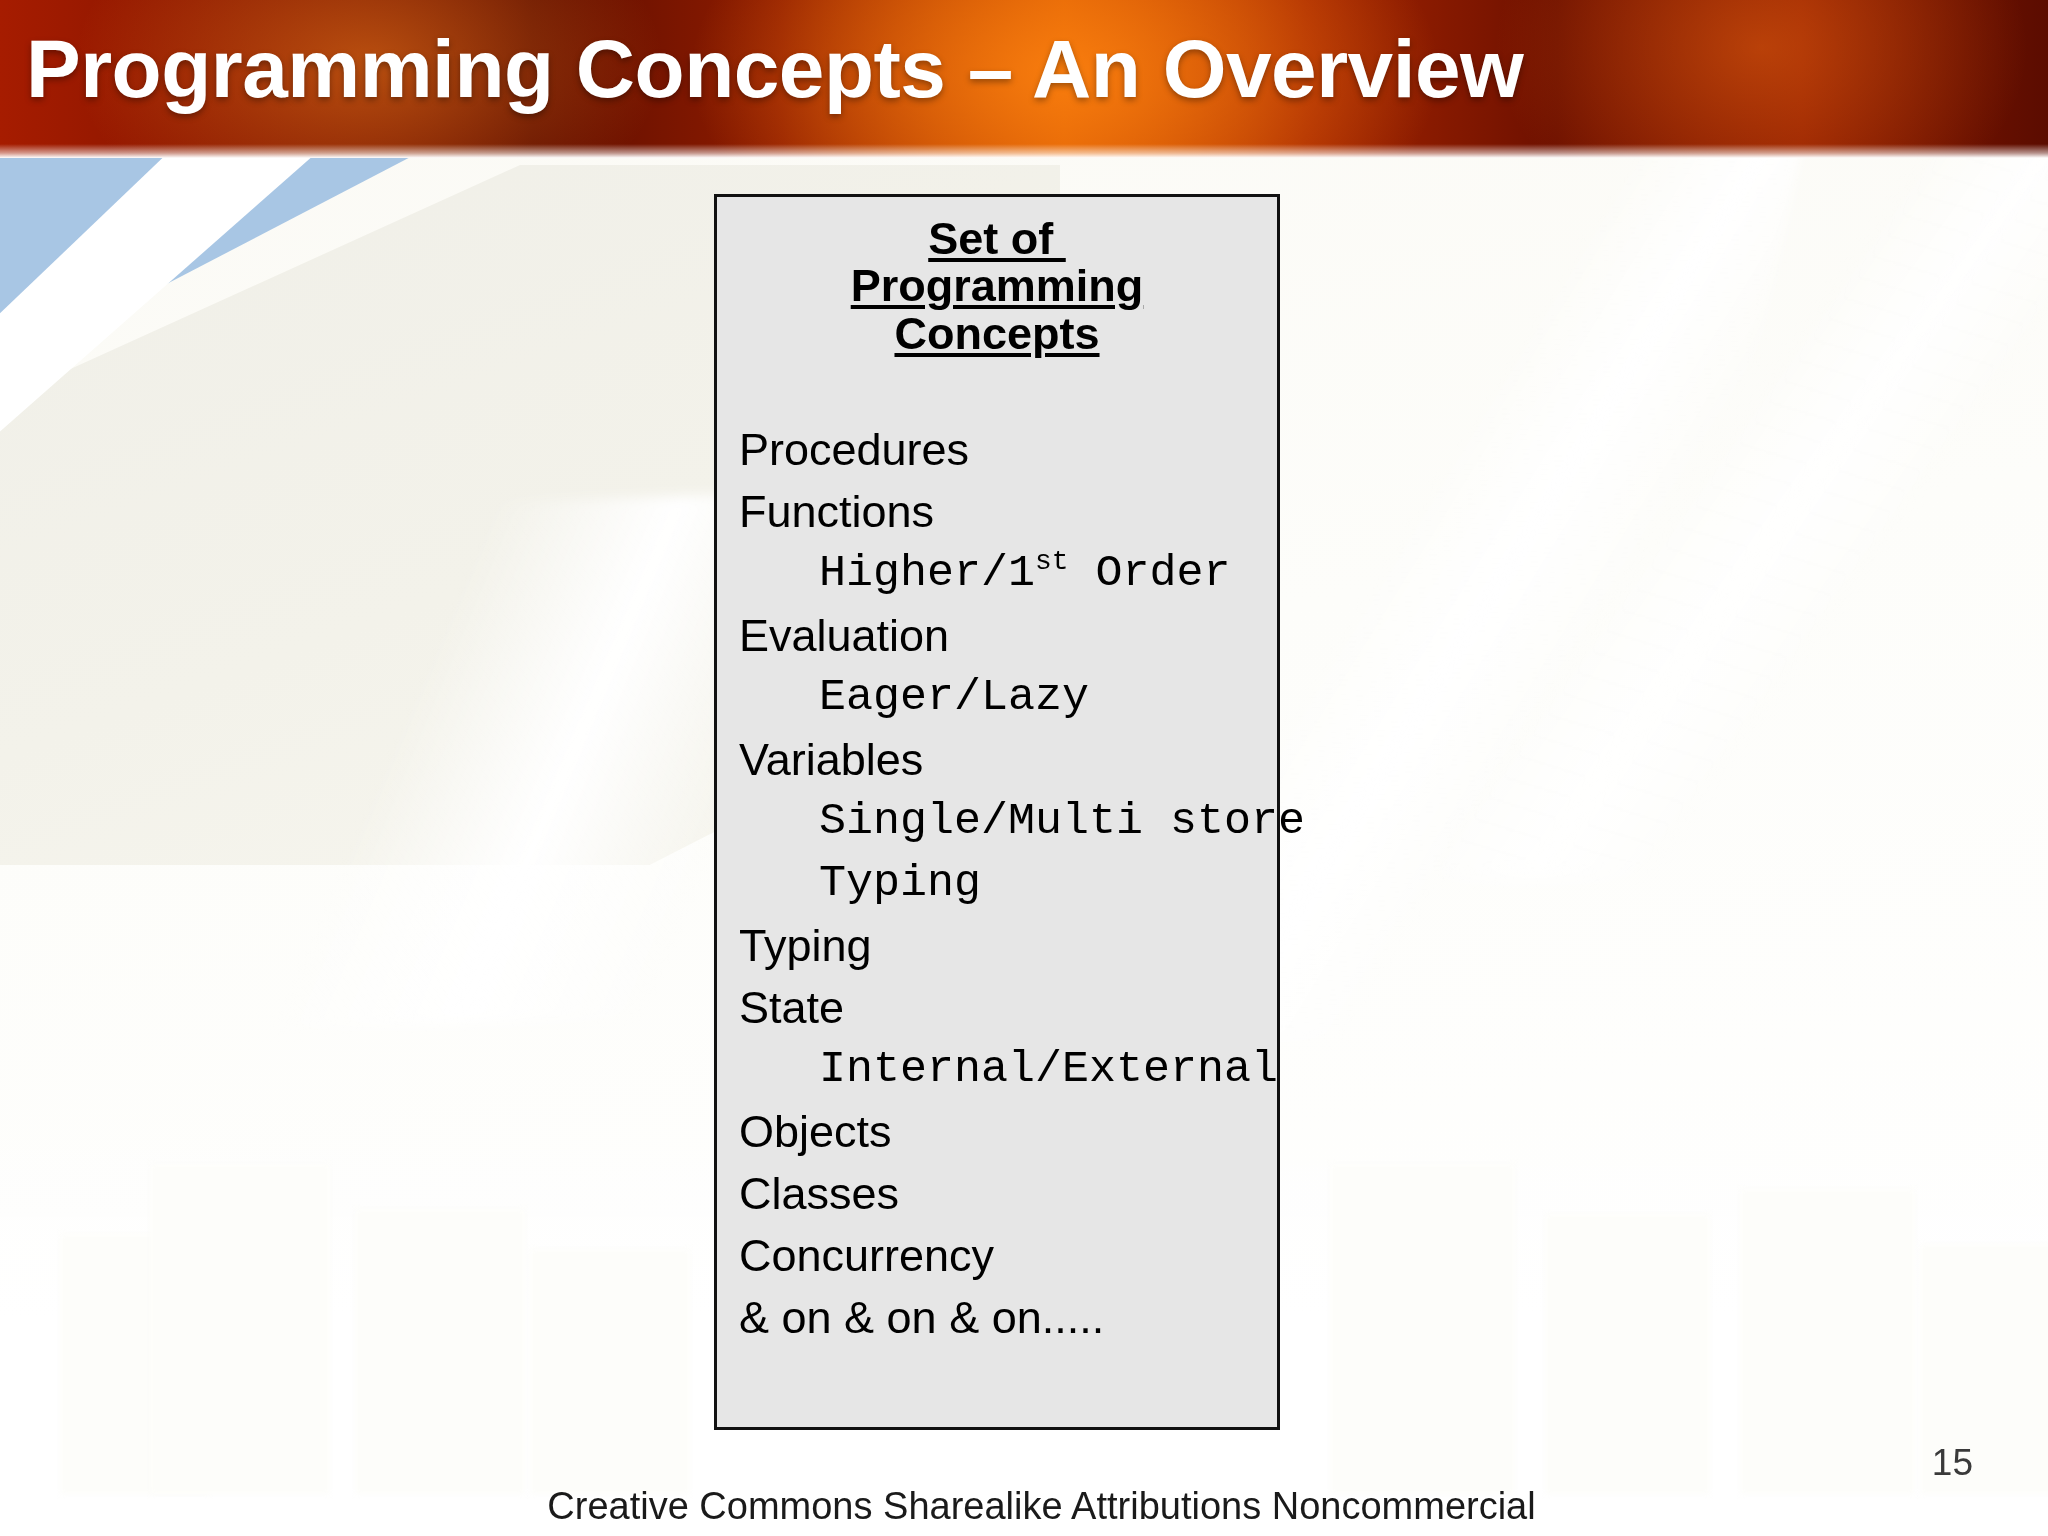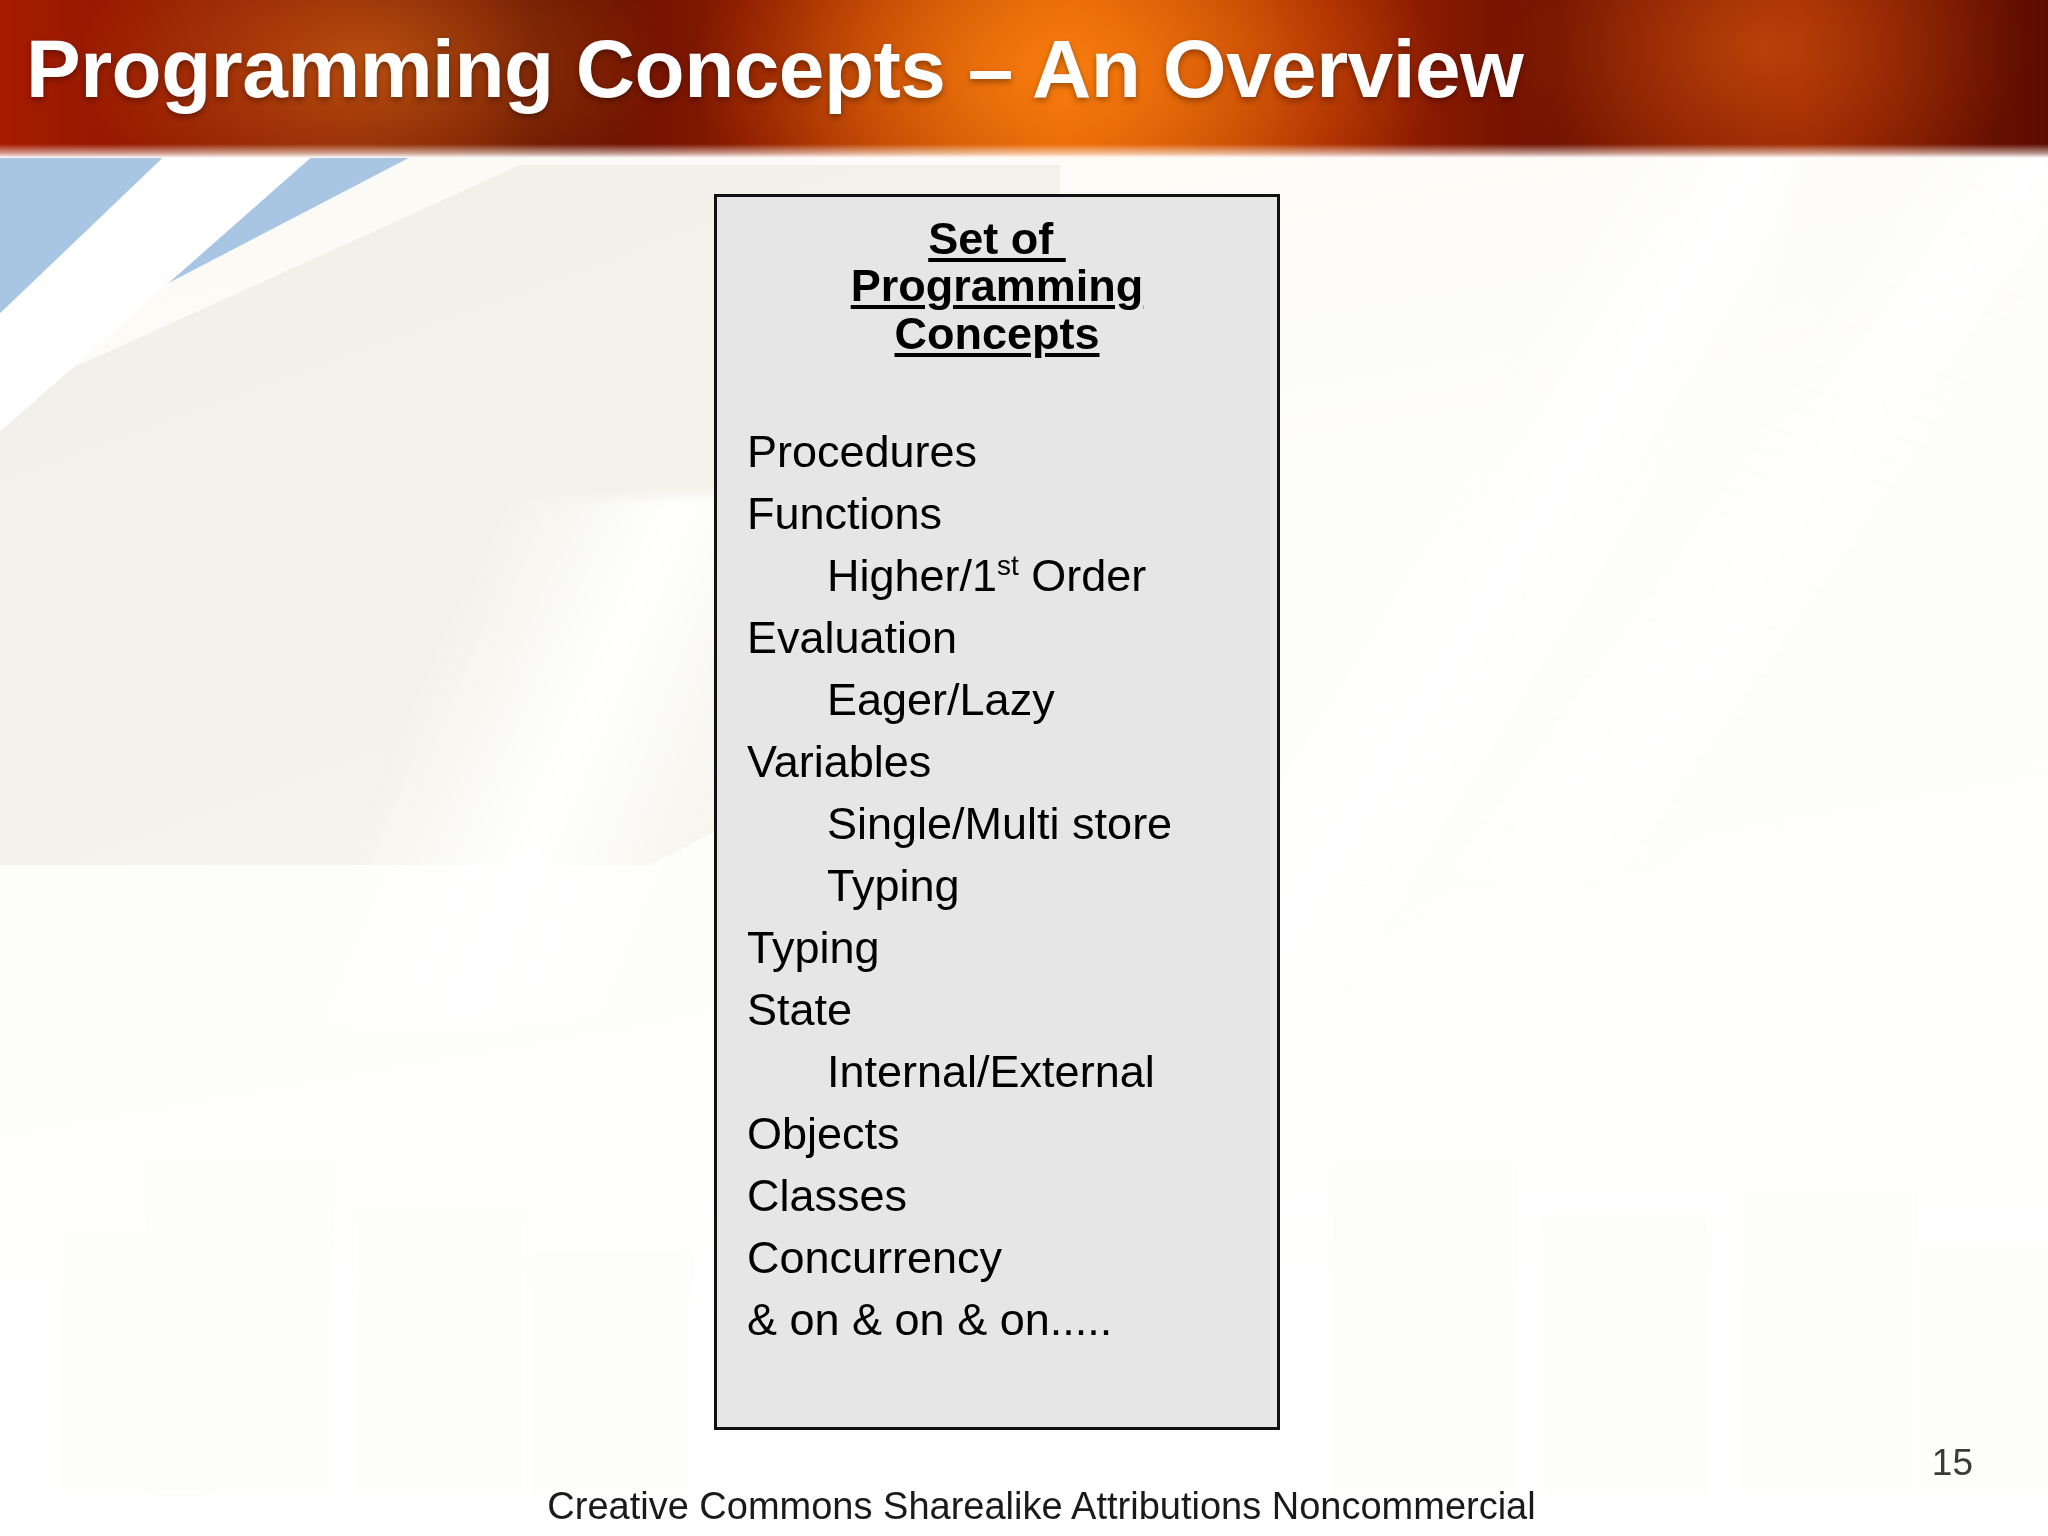--- a/index.html
+++ b/index.html
@@ -196,32 +196,33 @@
     margin: 0 0 6px 0;
   }
   .concepts-heading .hl {
     display: block;
     text-decoration: underline;
     text-underline-offset: 4px;
     text-decoration-thickness: 4px;
     white-space: pre;
   }
   .concepts-list {
-    margin: 8px;
+    margin: 0;
     padding: 0;
     list-style: none;
     font-size: 45px;
     line-height: 62px;
     color: #000000;
   }
   .concepts-list li {
     white-space: nowrap;
   }
   .concepts-list li.indent {
     padding-left: 80px;
+    font-family: Liberation Mono, monospace;
   }
   .concepts-list .spacer {
     height: 56px;
     line-height: 56px;
   }
   .concepts-list sup {
     font-size: 0.62em;
     vertical-align: super;
     line-height: 0;
   }

